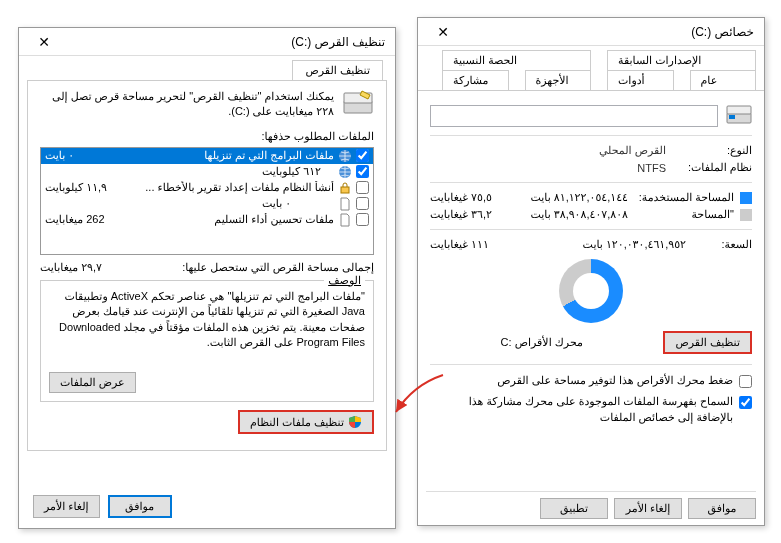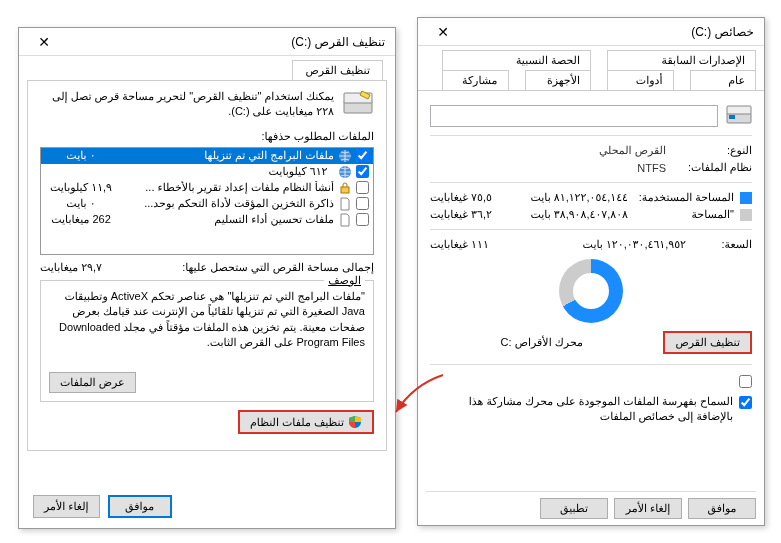--- a/index.html
+++ b/index.html
@@ -11,21 +11,21 @@
 .win-left { left: 18px; top: 27px; width: 378px; height: 502px; }
 
 .titlebar { height: 28px; display: flex; align-items: center; padding: 0 6px; border-bottom: 1px solid #ddd; }
 .title-text { flex: 1; font-size: 12px; color: #000; padding-right: 4px; }
 .close-btn { width: 38px; height: 22px; display: flex; align-items: center; justify-content: center; font-size: 14px; cursor: pointer; }
 
 .tabs { display: flex; border-bottom: 1px solid #ccc; padding: 4px 8px 0; flex-wrap: wrap; gap: 0; }
 .tab { padding: 3px 10px; border: 1px solid #ccc; border-bottom: none; background: #fff; font-size: 11px; cursor: pointer; margin-left: -1px; }
 .tab.active { background: #fff; position: relative; z-index: 2; }
 .tab-row1, .tab-row2 { display: flex; width: 100%; }
-.tab-row1 .tab, .tab-row2 .tab { flex: 1; text-align: right; margin-left: 16px; }
+.tab-row1 .tab, .tab-row2 .tab { flex: 1; text-align: left; margin-left: 16px; }
 
 .content { padding: 8px 12px; }
 
 .drive-info { display: flex; align-items: center; gap: 8px; margin: 6px 0; }
 .drive-icon { width: 26px; height: 22px; }
 .drive-input { flex: 1; height: 22px; border: 1px solid #abadb3; padding: 2px 6px; font-size: 12px; text-align: right; background: #fff; }
 
 .sep { height: 1px; background: #ddd; margin: 8px 0; }
 
 .kv { display: flex; align-items: center; gap: 6px; margin: 4px 0; }
@@ -69,21 +69,21 @@
 .intro-text { font-size: 11px; line-height: 1.4; }
 
 .section-title { font-size: 11px; margin-bottom: 4px; }
 
 .file-list { border: 1px solid #999; height: 108px; overflow-y: scroll; font-size: 11px; }
 .file-row { display: flex; align-items: center; padding: 1px 4px; gap: 4px; }
 .file-row.selected { background: #0078d7; color: #fff; }
 .file-row input[type=checkbox] { width: 13px; height: 13px; }
 .file-row .icon-sm { width: 14px; height: 14px; flex-shrink: 0; }
 .file-row .name { flex: 1; white-space: nowrap; overflow: hidden; }
-.file-row .size { width: 72px; text-align: center; white-space: nowrap; }
+.file-row .size { width: 72px; text-align: left; white-space: nowrap; }
 
 .total-row { display: flex; justify-content: space-between; margin: 6px 0; font-size: 11px; }
 
 .desc-box { border: 1px solid #ccc; padding: 8px; margin: 6px 0; font-size: 11px; line-height: 1.4; position: relative; }
 .desc-box .legend { position: absolute; top: -8px; right: 8px; background: #fff; padding: 0 4px; font-size: 11px; text-decoration: underline; }
 
 .action-row { display: flex; align-items: center; gap: 6px; margin: 8px 0; }
 .shield { width: 14px; height: 14px; flex-shrink: 0; }
 
 .arrow { position: absolute; left: 388px; top: 370px; pointer-events: none; }
@@ -158,20 +158,21 @@
     </div>
 
     <div class="drive-label-row">
       <button class="btn btn-red">تنظيف القرص</button>
       <span style="flex:1; text-align:center;">محرك الأقراص :C</span>
     </div>
     <div class="sep"></div>
 
     <label class="check-row">
       <input type="checkbox" style="">
+      <span>ضغط محرك الأقراص هذا لتوفير مساحة على القرص</span>
     </label>
     <label class="check-row">
       <input type="checkbox" checked="" style="">
       <span>السماح بفهرسة الملفات الموجودة على محرك مشاركة هذا بالإضافة إلى خصائص الملفات</span>
     </label>
   </div>
 
   <div class="bottom-btns">
     <button class="btn">موافق</button>
     <button class="btn">إلغاء الأمر</button>
@@ -225,21 +226,20 @@
                 <path d="M5 6 V4 a2 2 0 0 1 4 0 V6" fill="none" stroke="#a87b00"></path>
               </svg></span>
             <span class="name">أنشأ النظام ملفات إعداد تقرير بالأخطاء ...</span>
             <span class="size">١١,٩ كيلوبايت</span>
           </div>
           <div class="file-row">
             <input type="checkbox" style="">
             <span class="icon-sm"><svg viewBox="0 0 14 14">
                 <path d="M3 1 H9 L11 3 V13 H3 Z" fill="#fff" stroke="#888"></path>
               </svg></span>
-            <span class="name">ذاكرة التخزين المؤقت لأداة التحكم بوحد...</span>
             <span class="size">٠ بايت</span>
           </div>
           <div class="file-row">
             <input type="checkbox" style="">
             <span class="icon-sm"><svg viewBox="0 0 14 14">
                 <path d="M3 1 H9 L11 3 V13 H3 Z" fill="#fff" stroke="#888"></path>
               </svg></span>
             <span class="name">ملفات تحسين أداء التسليم</span>
             <span class="size">262 ميغابايت</span>
           </div>

